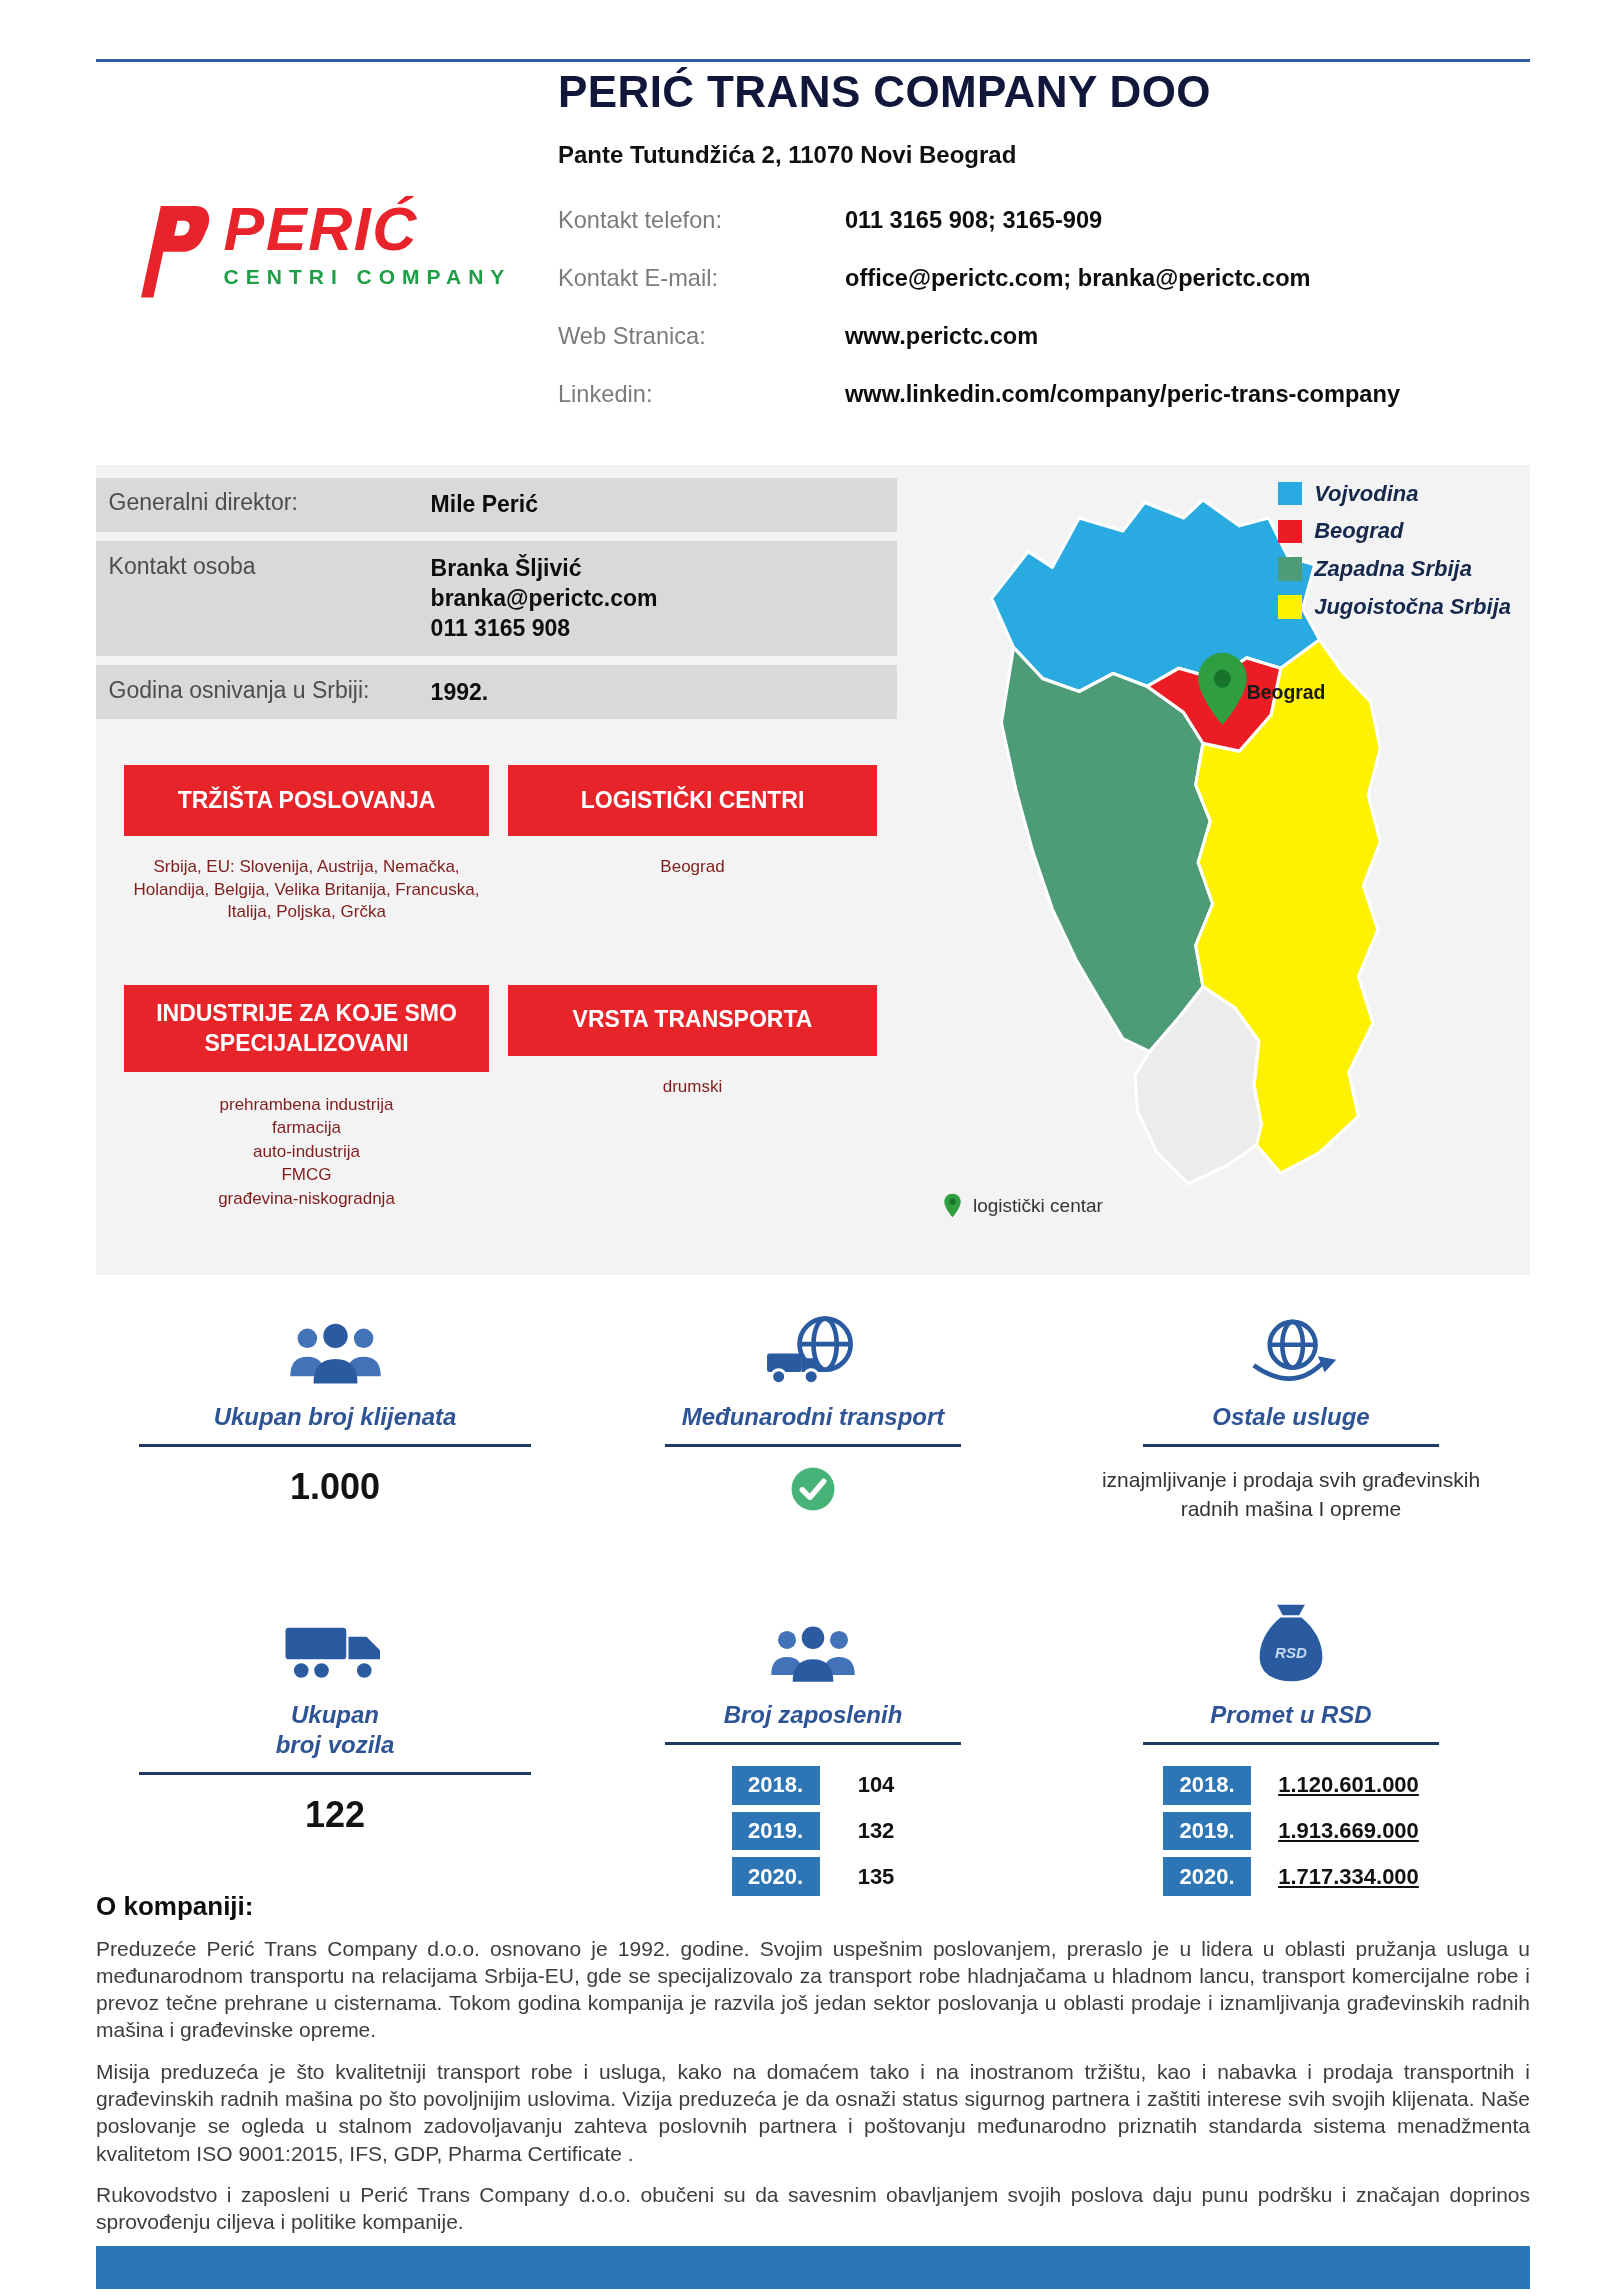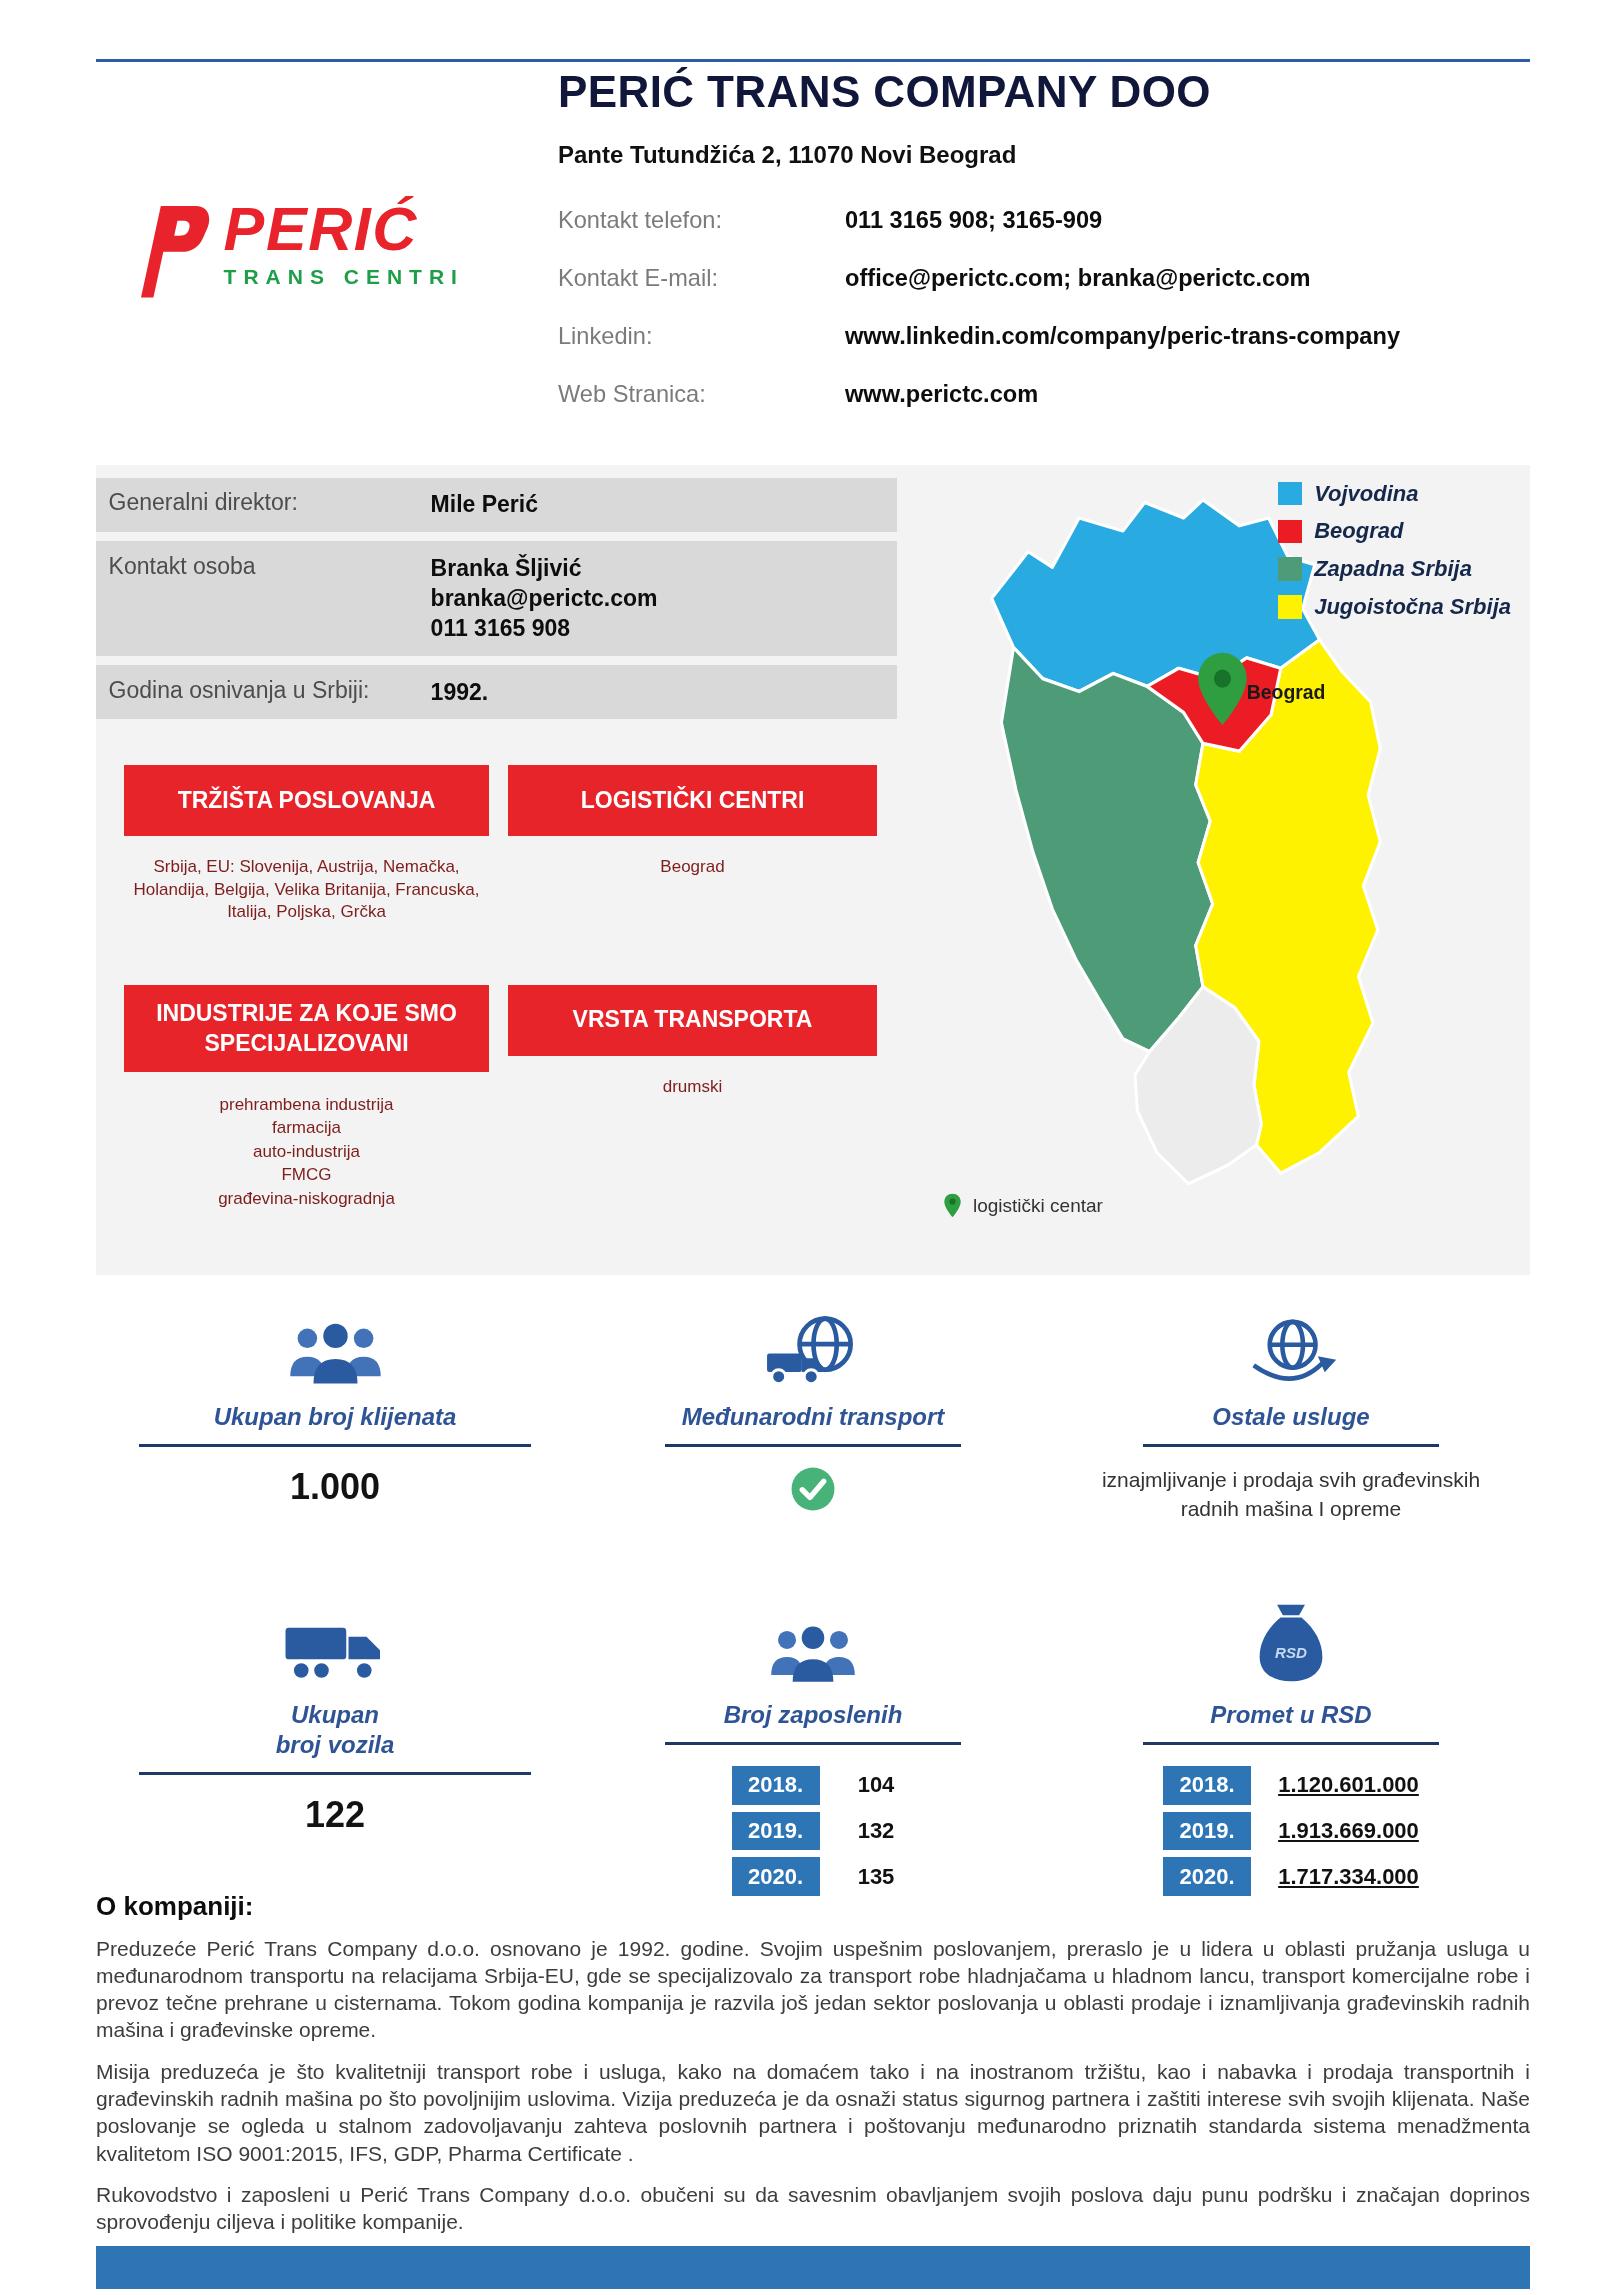--- a/index.html
+++ b/index.html
@@ -77,43 +77,43 @@
   <div class="top-rule"></div>
 
   <header class="header">
     <div class="logo">
       <svg width="88" height="99" viewBox="0 0 70 80">
         <path d="M14,78 L30,4 L46,4 L40,32 L34,32 L24,78 Z" fill="#e8232b"></path>
         <path d="M33,4 L58,4 C68,4 71,12 68,21 L64,30 C61,37 55,41 47,41 L30,41 L33,28 L45,28 C50,28 52,26 53,22 C54,18 52,16 48,16 L35,16 Z" fill="#e8232b"></path>
       </svg>
       <div class="logo-text">
         <div class="logo-word">PERIĆ</div>
-        <div class="logo-sub">TRANS CENTRI</div>
+        <div class="logo-sub">CENTRI COMPANY</div>
       </div>
     </div>
 
     <div class="header-right">
       <h1 class="title">PERIĆ TRANS COMPANY DOO</h1>
       <div class="address">Pante Tutundžića 2, 11070 Novi Beograd</div>
 
       <div class="contact-row first">
         <span class="c-label">Kontakt telefon:</span>
         <span class="c-value">011 3165 908;  3165-909</span>
       </div>
       <div class="contact-row">
         <span class="c-label">Kontakt E-mail:</span>
         <span class="c-value">office@perictc.com; branka@perictc.com</span>
       </div>
       <div class="contact-row">
+        <span class="c-label">Web Stranica:</span>
+        <span class="c-value">www.perictc.com</span>
+      </div>
+      <div class="contact-row">
         <span class="c-label">Linkedin:</span>
         <span class="c-value">www.linkedin.com/company/peric-trans-company</span>
-      </div>
-      <div class="contact-row">
-        <span class="c-label">Web Stranica:</span>
-        <span class="c-value">www.perictc.com</span>
       </div>
     </div>
   </header>
 
   <section class="band">
     <div class="band-left">
 
       <div class="info-row">
         <div class="i-label">Generalni direktor:</div>
         <div class="i-value">

